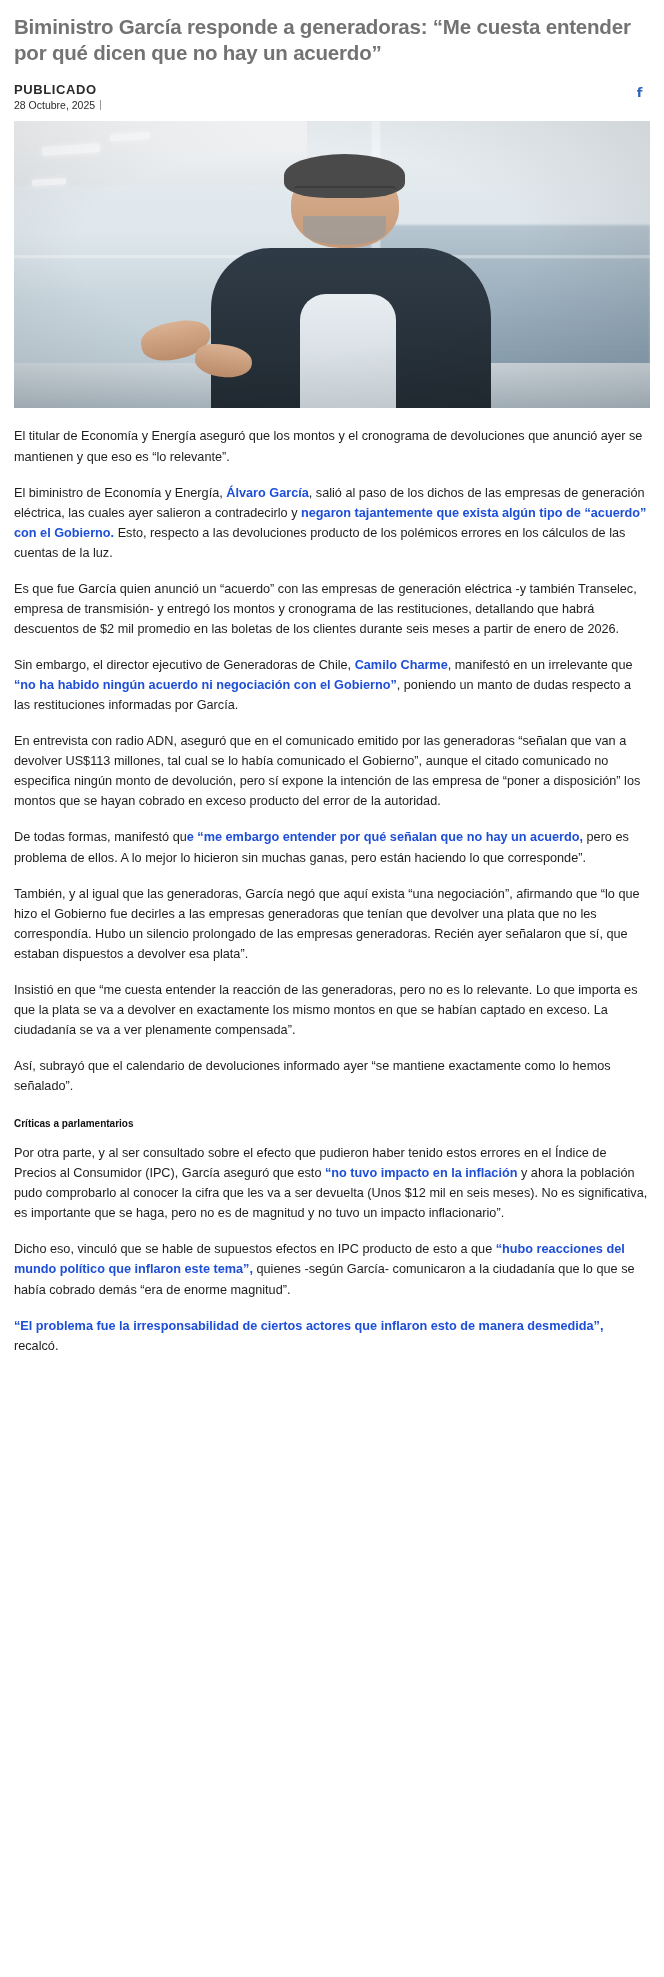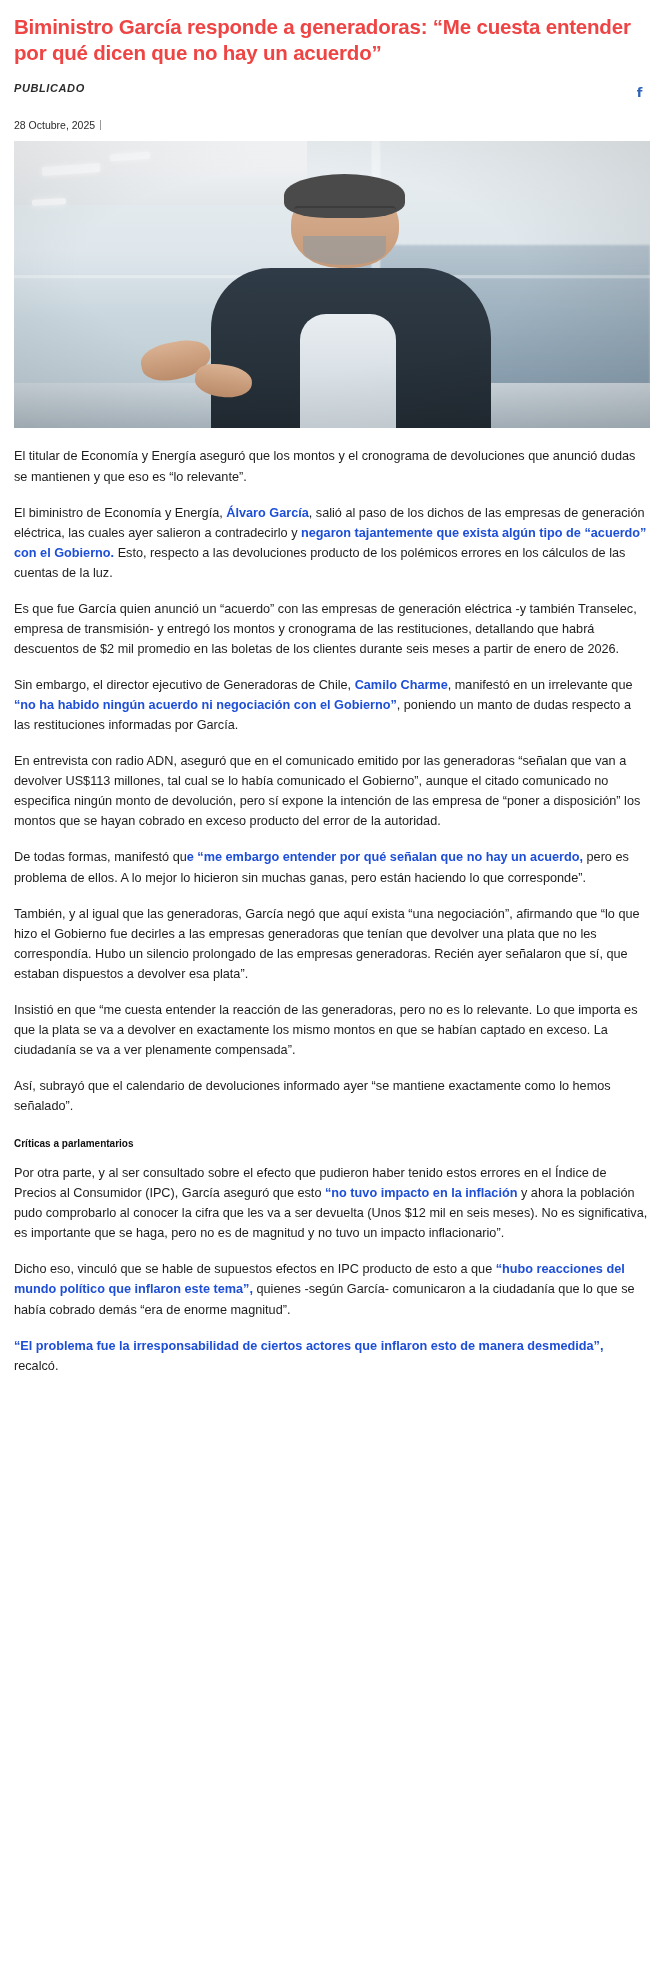--- a/index.html
+++ b/index.html
@@ -16,50 +16,48 @@
   }
   .article {
     width: 664px;
     padding: 10px 14px 30px 14px;
   }
   .headline {
     font-size: 20.5px;
     line-height: 1.28;
     font-weight: bold;
     letter-spacing: -0.2px;
-    color: #ef4444;
+    color: #737373;
     margin: 4px 0 16px 0;
   }
   .meta-row {
     display: flex;
     align-items: flex-start;
     justify-content: space-between;
     margin: 0 0 10px 0;
     padding-right: 4px;
   }
   .meta-left {
     display: flex;
     flex-direction: column;
     gap: 2px;
   }
   .meta-label {
-    font-size: 11px;
+    font-size: 13px;
     font-weight: bold;
     letter-spacing: 0.6px;
     color: #2b2b2b;
     text-transform: uppercase;
-    font-style: italic;
   }
   .meta-date-line {
     display: flex;
     align-items: center;
     gap: 5px;
     font-size: 10.5px;
     color: #2b2b2b;
-    margin-top: 23px;
   }
   .meta-sep {
     display: inline-block;
     width: 1px;
     height: 10px;
     background: #9a9a9a;
   }
   .share-icons {
     display: flex;
     align-items: center;
@@ -254,21 +252,21 @@
     <div class="person-shirt"></div>
     <div class="person-head"></div>
     <div class="person-hair"></div>
     <div class="person-glasses"></div>
     <div class="person-beard"></div>
     <div class="hand"></div>
     <div class="hand h2"></div>
     <div class="vignette"></div>
   </div>
 
-  <p class="body-text">El titular de Economía y Energía aseguró que los montos y el cronograma de devoluciones que anunció dudas se mantienen y que eso es “lo relevante”.</p>
+  <p class="body-text">El titular de Economía y Energía aseguró que los montos y el cronograma de devoluciones que anunció ayer se mantienen y que eso es “lo relevante”.</p>
 
   <div id="body-before">
       <p class="body-text"><span>El biministro de Economía y Energía, </span><b>Álvaro García</b><span>, salió al paso de los dichos de las empresas de generación eléctrica, las cuales ayer salieron a contradecirlo y </span><b>negaron tajantemente que exista algún tipo de “acuerdo” con el Gobierno.</b><span> Esto, respecto a las devoluciones producto de los polémicos errores en los cálculos de las cuentas de la luz.</span></p>
       <p class="body-text"><span>Es que fue García quien anunció un “acuerdo” con las empresas de generación eléctrica -y también Transelec, empresa de transmisión- y entregó los montos y cronograma de las restituciones, detallando que habrá descuentos de $2 mil promedio en las boletas de los clientes durante seis meses a partir de enero de 2026.</span></p>
       <p class="body-text"><span>Sin embargo, el director ejecutivo de Generadoras de Chile, </span><b>Camilo Charme</b><span>, manifestó en un irrelevante que </span><b>“no ha habido ningún acuerdo ni negociación con el Gobierno”</b><span>, poniendo un manto de dudas respecto a las restituciones informadas por García.</span></p>
       <p class="body-text"><span>En entrevista con radio ADN, aseguró que en el comunicado emitido por las generadoras “señalan que van a devolver US$113 millones, tal cual se lo había comunicado el Gobierno”, aunque el citado comunicado no especifica ningún monto de devolución, pero sí expone la intención de las empresa de “poner a disposición” los montos que se hayan cobrado en exceso producto del error de la autoridad.</span></p>
       <p class="body-text"><span>De todas formas, manifestó qu</span><b>e “me embargo entender por qué señalan que no hay un acuerdo,</b><span> pero es problema de ellos. A lo mejor lo hicieron sin muchas ganas, pero están haciendo lo que corresponde”.</span></p>
       <p class="body-text"><span>También, y al igual que las generadoras, García negó que aquí exista “una negociación”, afirmando que “lo que hizo el Gobierno fue decirles a las empresas generadoras que tenían que devolver una plata que no les correspondía. Hubo un silencio prolongado de las empresas generadoras. Recién ayer señalaron que sí, que estaban dispuestos a devolver esa plata”.</span></p>
       <p class="body-text"><span>Insistió en que “me cuesta entender la reacción de las generadoras, pero no es lo relevante. Lo que importa es que la plata se va a devolver en exactamente los mismo montos en que se habían captado en exceso. La ciudadanía se va a ver plenamente compensada”.</span></p>
       <p class="body-text"><span>Así, subrayó que el calendario de devoluciones informado ayer “se mantiene exactamente como lo hemos señalado”.</span></p>

